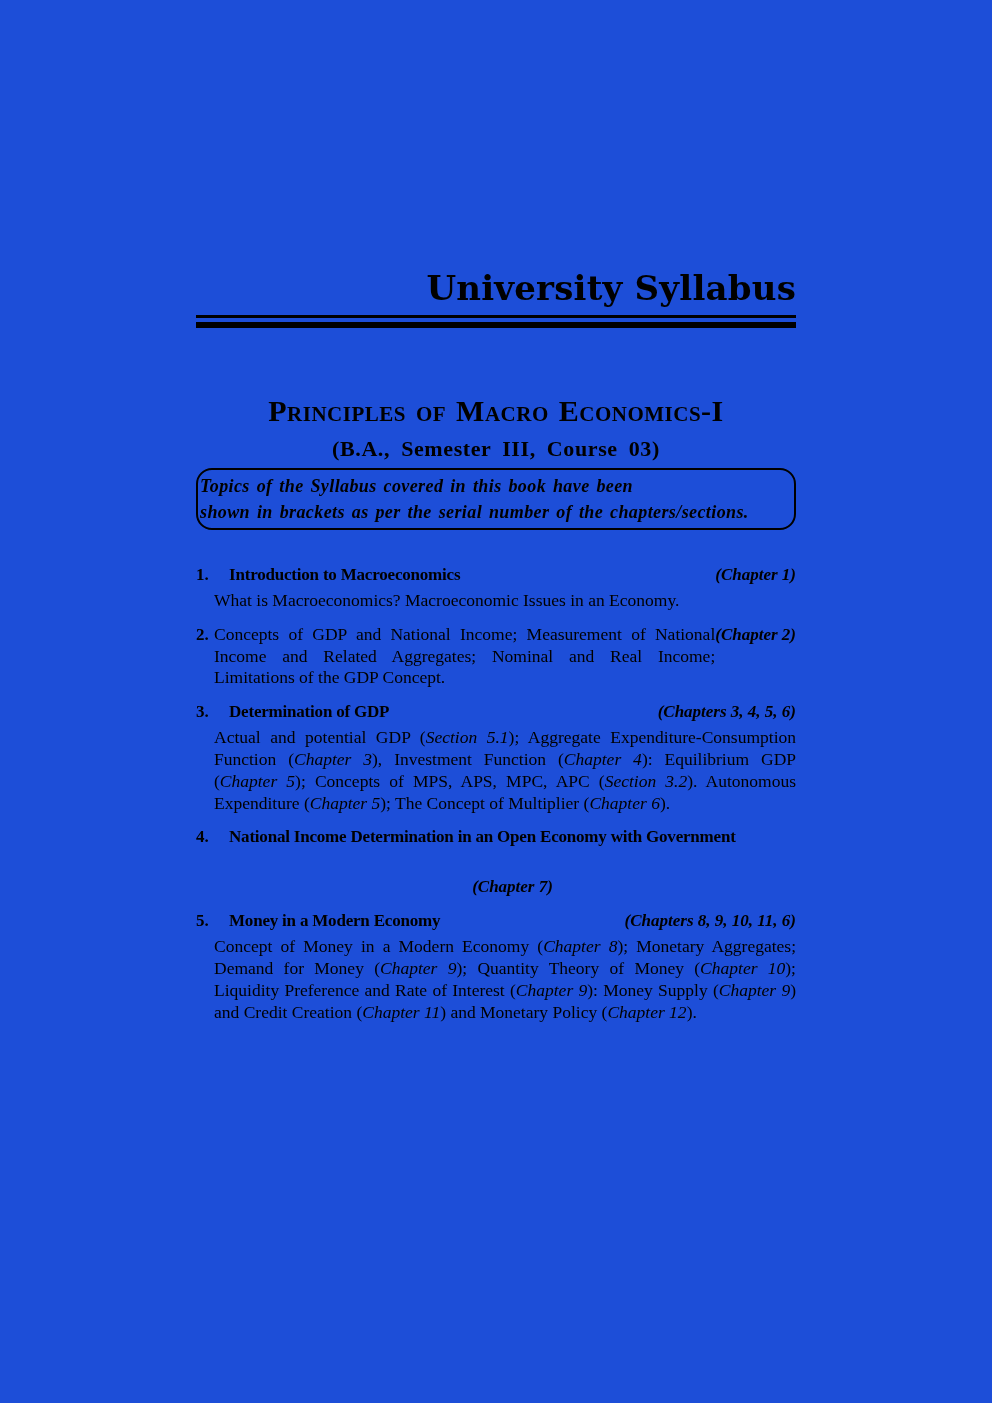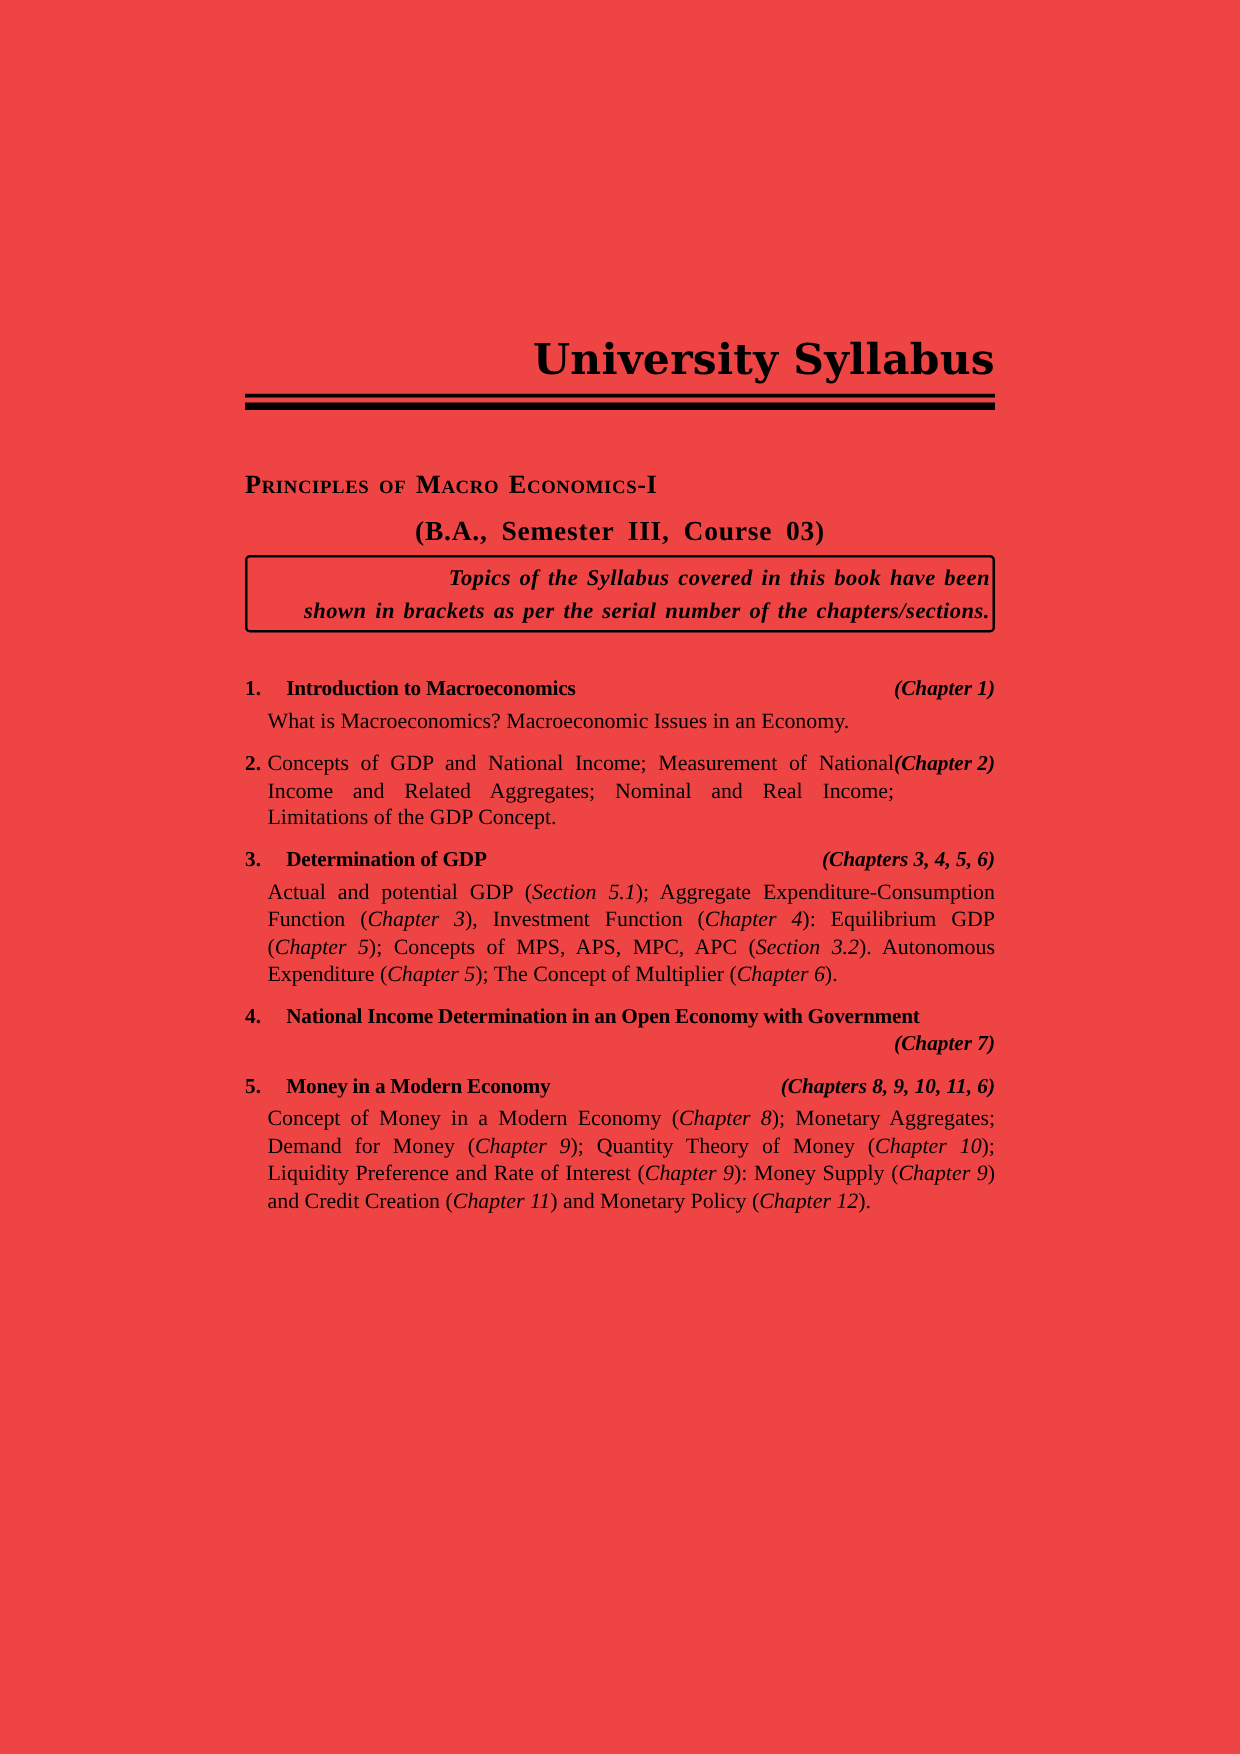--- a/index.html
+++ b/index.html
@@ -4,21 +4,21 @@
 <style>
   html, body {
     margin: 0;
     padding: 0;
     background: #ffffff;
   }
   .page {
     position: relative;
     width: 992px;
     height: 1403px;
-    background: #ef4444;
+    background: #1d4ed8;
     overflow: hidden;
     color: #000000;
     font-family: "Liberation Serif", serif;
     text-decoration: underline;
   }
   .content {
     position: absolute;
     left: 196px;
     top: 268px;
     width: 600px;
@@ -44,43 +44,44 @@
     background: #000;
   }
   .double-rule::after {
     content: "";
     position: absolute;
     left: 0; right: 0; top: 6.5px;
     height: 6px;
     background: #000;
   }
   .course-title {
-    margin-top: 44px;
+    margin-top: 68px;
+    text-align: center;
     font-weight: bold;
     font-variant: small-caps;
-    font-size: 21px;
+    font-size: 30px;
     line-height: 30px;
     letter-spacing: 0.5px;
     word-spacing: 2px;
   }
   .course-subtitle {
     margin-top: 12px;
     text-align: center;
     font-weight: bold;
     font-size: 22px;
     line-height: 22px;
     letter-spacing: 0.6px;
     word-spacing: 5px;
   }
   .notice-box {
     margin-top: 8px;
     border: 2.5px solid #000;
-    border-radius: 4px;
+    border-radius: 16px;
     padding: 3px 2px;
-    text-align: right;
+    text-align: left;
     font-weight: bold;
     font-style: italic;
     font-size: 18px;
     line-height: 26px;
     letter-spacing: 0.4px;
     word-spacing: 2px;
   }
   .syllabus-list {
     margin-top: 34px;
     font-size: 17.5px;
@@ -106,21 +107,22 @@
   .chref {
     float: right;
     font-style: italic;
     font-weight: bold;
     letter-spacing: 0;
     text-align: right;
   }
   .chref.block {
     float: none;
     display: block;
-    text-align: right;
+    text-align: center;
+    margin-top: 28px;
   }
   .item-body {
     margin-left: 18px;
     margin-top: 4px;
     line-height: 21.8px;
     text-align: justify;
   }
   .it {
     font-style: italic;
   }

